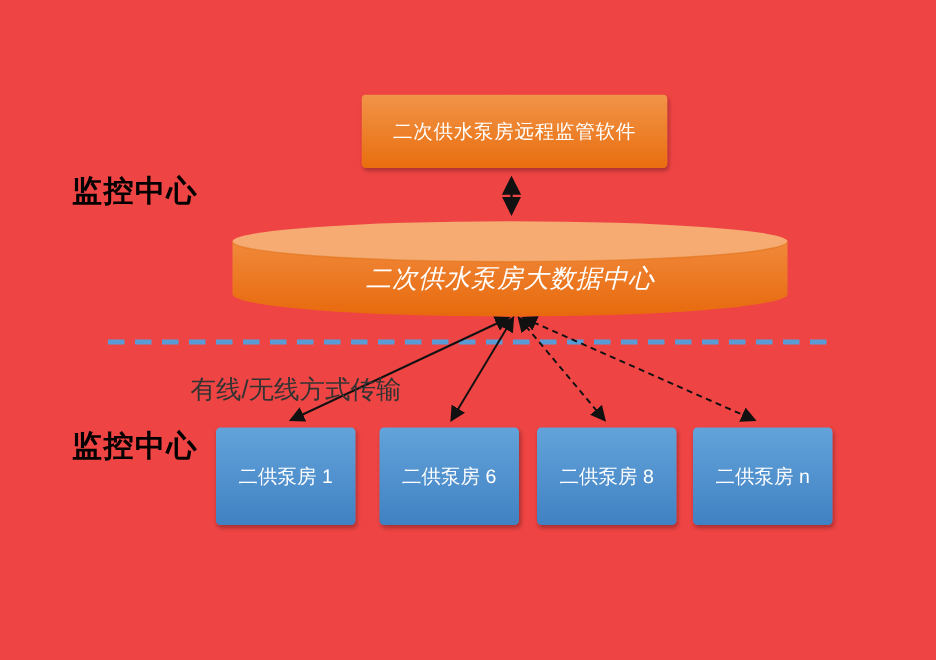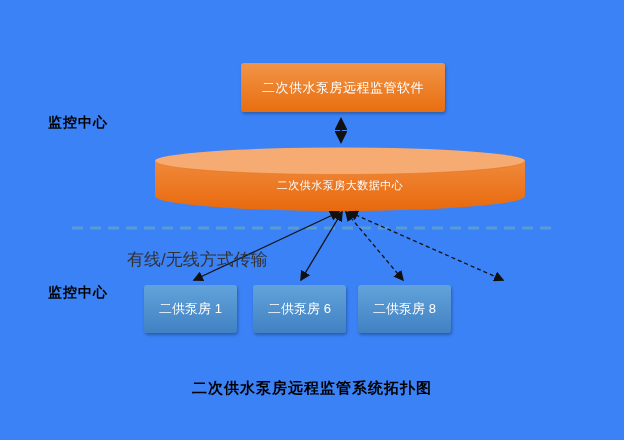--- a/index.html
+++ b/index.html
@@ -1,44 +1,44 @@
 <!DOCTYPE html>
 <html><head>
 <meta charset="utf-8">
 <style>
   html,body{margin:0;padding:0;background:#ffffff;}
   #canvas{
-    position:relative;width:624px;height:440px;background:#3b82f6;overflow:hidden;
+    position:relative;width:624px;height:440px;background:#ef4444;overflow:hidden;
     font-family:"Liberation Sans","DejaVu Sans",sans-serif;
   }
   .abs{position:absolute;}
   #svg-layer{position:absolute;left:0;top:0;width:624px;height:440px;}
   .node-box{
     position:absolute;display:flex;align-items:center;justify-content:center;
     color:#ffffff;border-radius:3px;text-align:center;
   }
   #software-box{
     left:241px;top:63px;width:204px;height:49px;font-size:13px;letter-spacing:0.5px;
     background:linear-gradient(180deg,#F2955012 , #0000 0) , linear-gradient(180deg,#F19448,#E96E0F);
     box-shadow:1px 2px 3px rgba(0,0,0,0.28);
   }
   .pump-box{
-    width:93px;height:48px;font-size:13px;top:285px;
+    width:93px;height:65px;font-size:13px;top:285px;
     background:linear-gradient(180deg,#63A3DA,#4081C3);
     box-shadow:1px 2px 3px rgba(0,0,0,0.30);
   }
   #pump-box-1{left:144px;}
   #pump-box-2{left:253px;}
   #pump-box-3{left:358px;}
   #pump-box-n{left:462px;}
   #data-center-label{
-    left:155px;top:172px;width:370px;height:26px;color:#fff;font-size:11px;
-    display:flex;align-items:center;justify-content:center;letter-spacing:0.5px;
+    left:155px;top:172px;width:370px;height:26px;color:#fff;font-size:17px;
+    display:flex;align-items:center;justify-content:center;letter-spacing:0.5px;font-style:italic;
   }
-  .zone-label{color:#000;font-weight:bold;font-size:14px;letter-spacing:1px;}
+  .zone-label{color:#000;font-weight:bold;font-size:20px;letter-spacing:1px;}
   #monitoring-center-label{left:48px;top:114px;}
   #field-pump-label{left:48px;top:284px;}
   #transmission-label{left:127px;top:248px;font-size:17px;color:#333;}
   #caption{
     left:0;top:379px;width:624px;text-align:center;color:#000;
     font-weight:bold;font-size:15px;letter-spacing:1px;
   }
 </style>
 </head>
 <body>
@@ -85,16 +85,18 @@
 
   <div id="pump-box-1" class="node-box pump-box">
     <span>二供泵房 1</span>
   </div>
   <div id="pump-box-2" class="node-box pump-box">
     <span>二供泵房 6</span>
   </div>
   <div id="pump-box-3" class="node-box pump-box">
     <span>二供泵房 8</span>
   </div>
+  <div id="pump-box-n" class="node-box pump-box">
+    <span>二供泵房 n</span>
+  </div>
 
-  <div id="caption" class="abs">二次供水泵房远程监管系统拓扑图</div>
 
 </div>
 
 </body></html>

